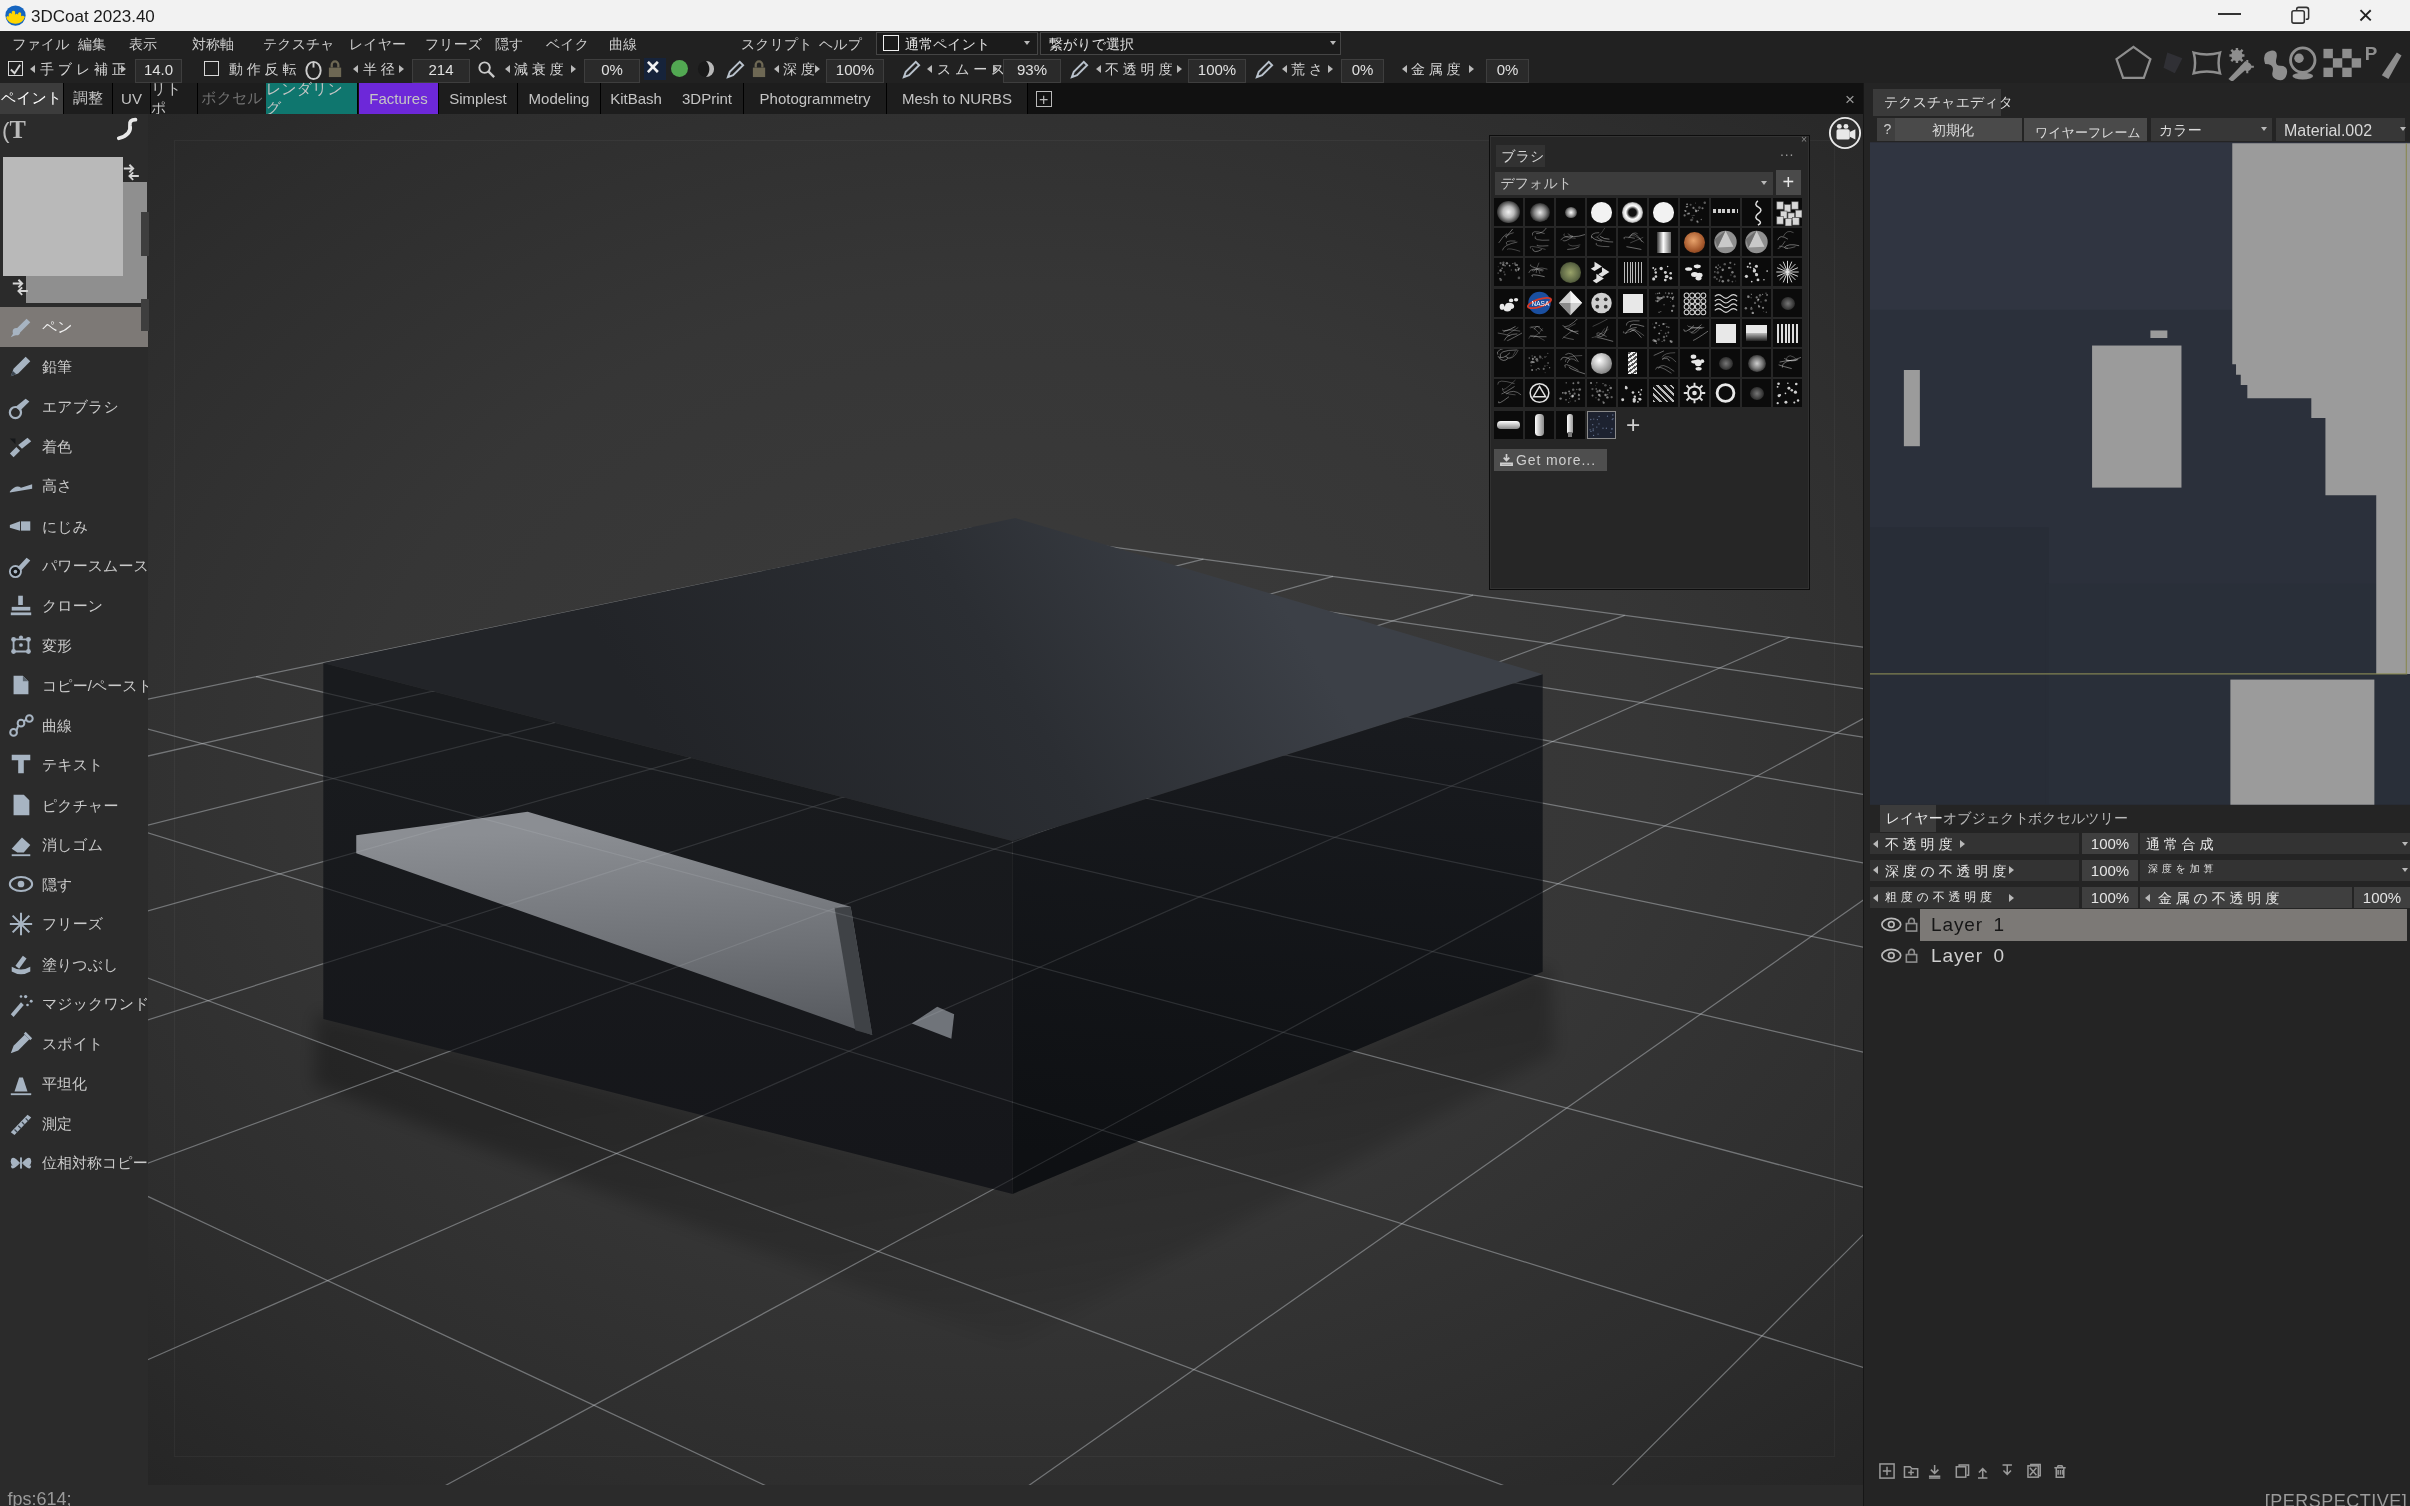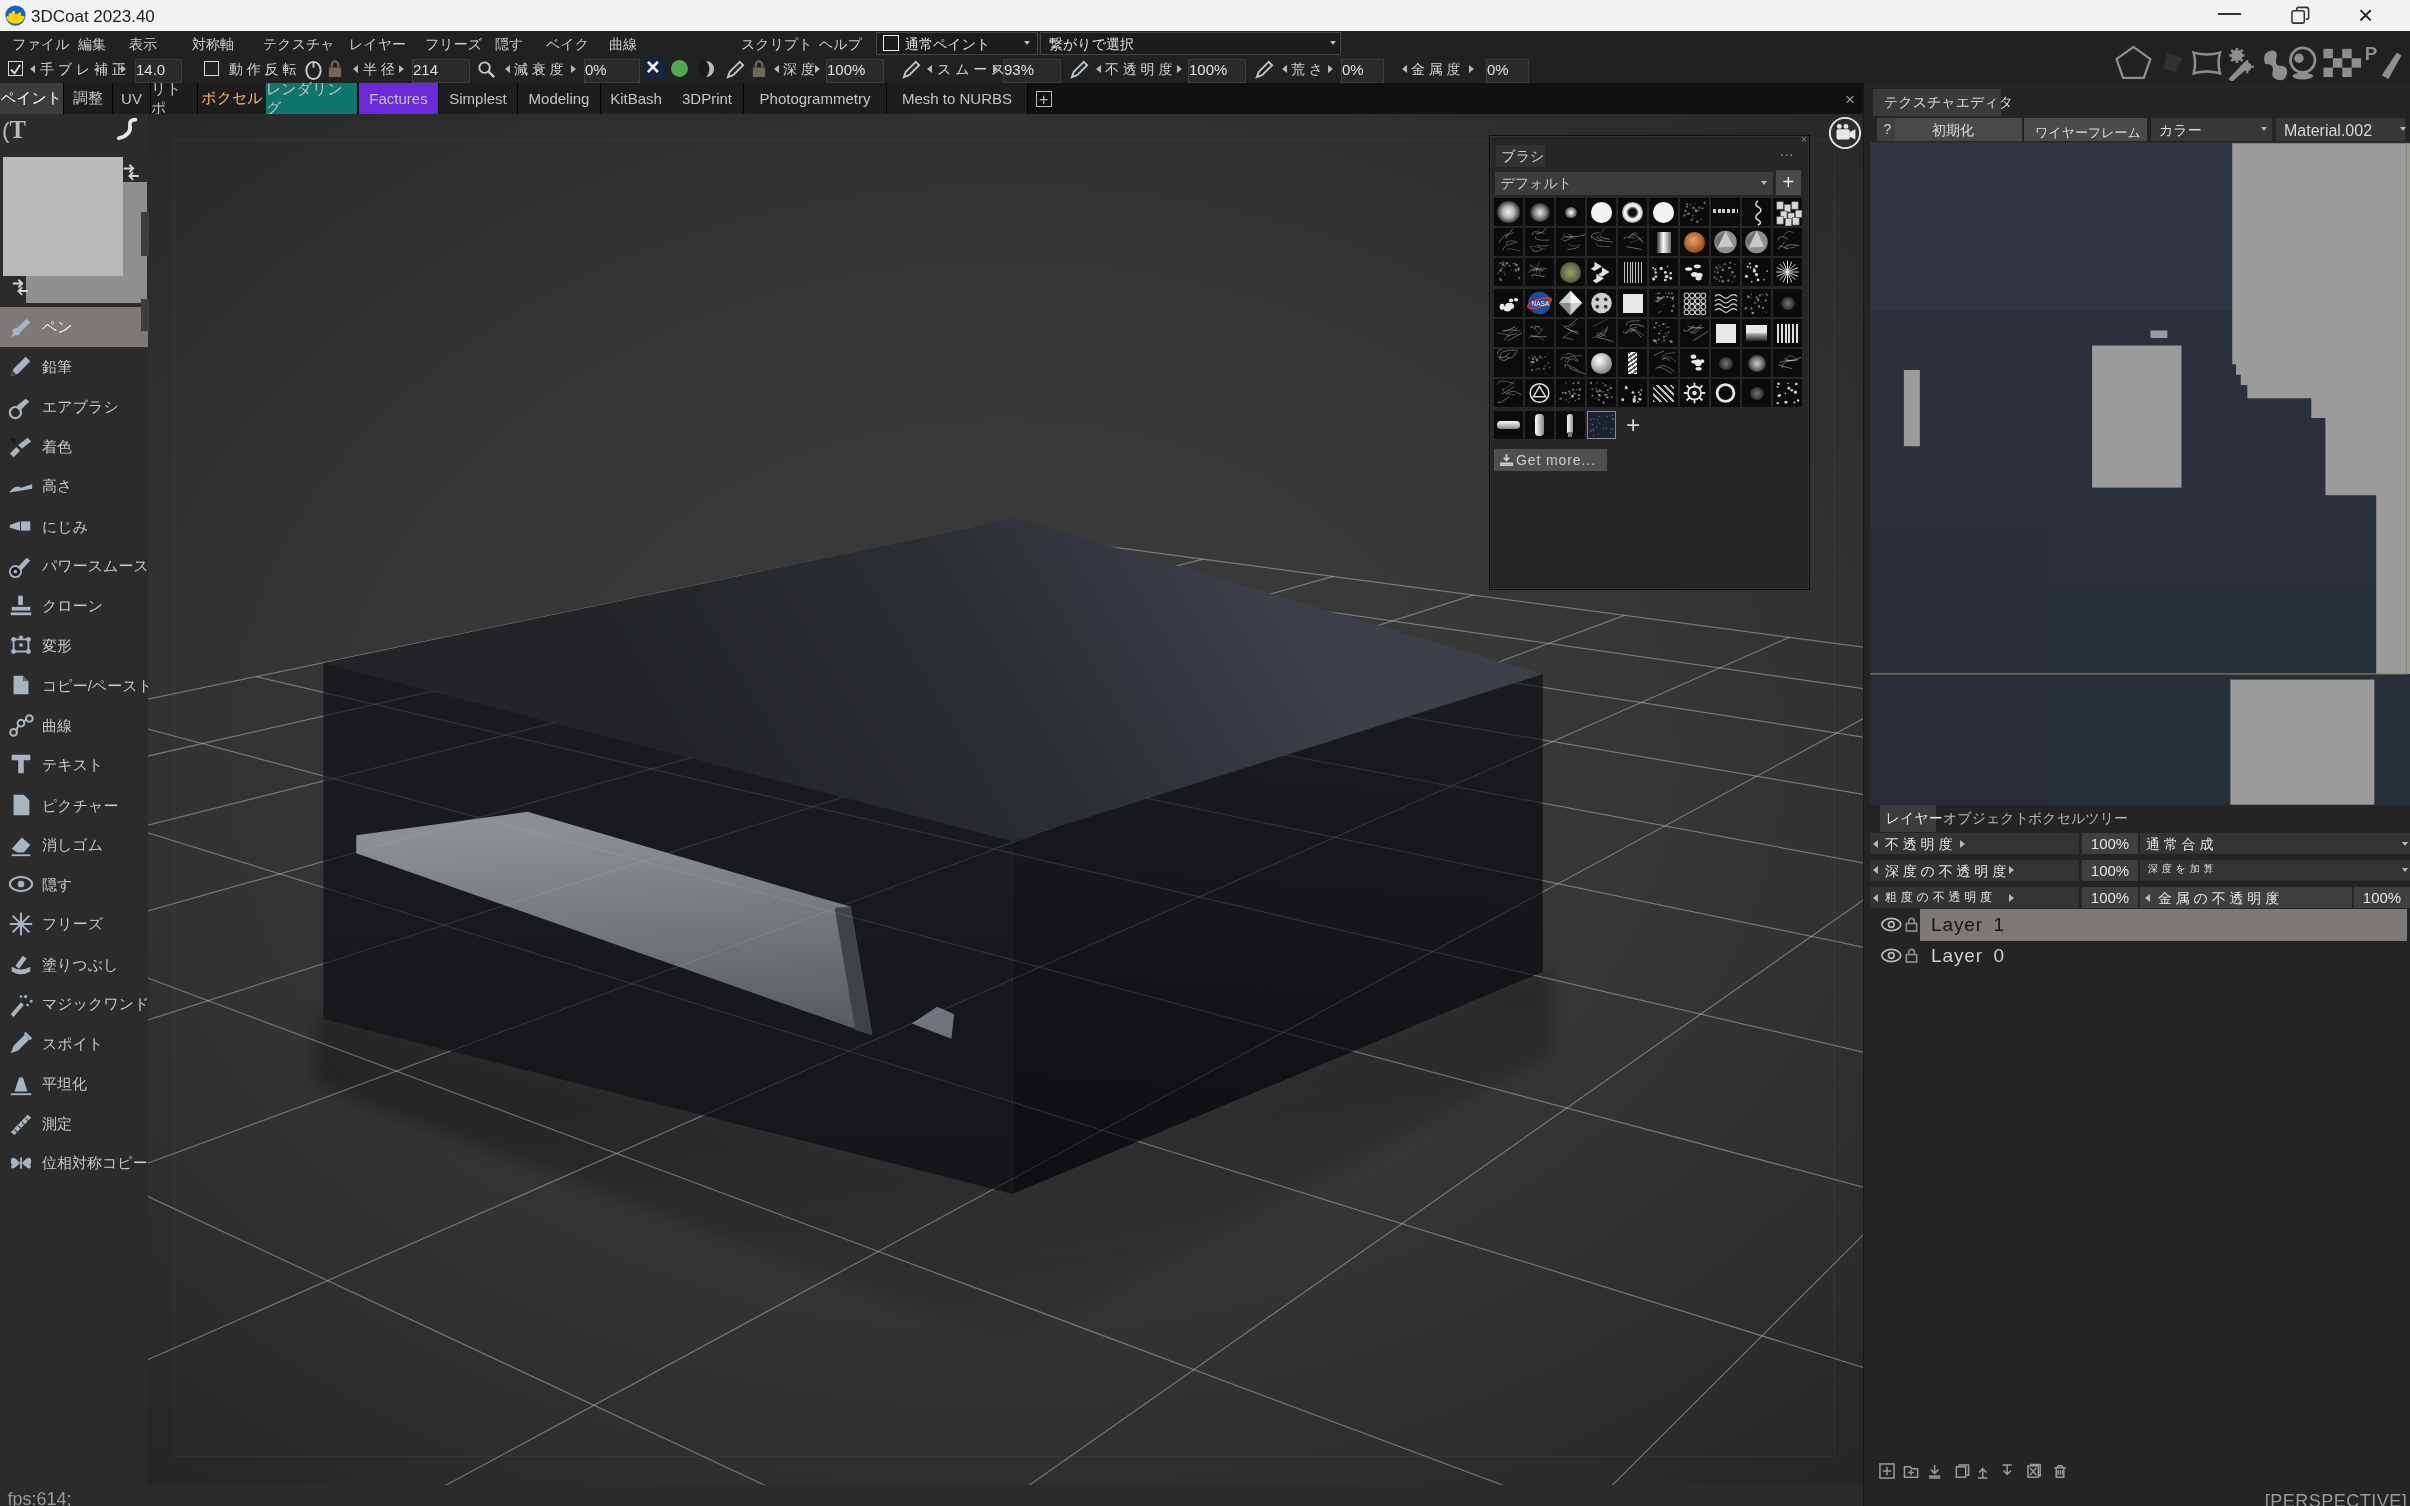--- a/index.html
+++ b/index.html
@@ -7,21 +7,21 @@
 #titlebar{position:absolute;left:0;top:0;width:2411px;height:31px;background:#f2f2f2;}
 #menubar{position:absolute;left:0;top:31px;width:2411px;height:25.4px;background:#212121;}
 #toolbar{position:absolute;left:0;top:56px;width:2411px;height:26px;background:#212121;}
 #tabrow{position:absolute;left:0;top:83px;width:2411px;height:31px;background:#111;padding-left:15px;}
 #sidebar{position:absolute;left:0;top:114px;width:148px;height:1393px;background:#2b2b2b;}
 #viewport{position:absolute;left:148px;top:114px;width:1715px;height:1371px;
  background:radial-gradient(ellipse 78% 72% at 50% 47%, #3c3c3c 0%, #363636 48%, #2d2d2d 78%, #252525 100%);}
 #dock{position:absolute;left:1863px;top:83px;width:548px;height:1424px;background:#242424;border-left:0.9px solid #161616;}
 #statusleft{position:absolute;left:0px;top:1485px;width:1863px;height:21.7px;background:#2b2b2b;}
 .vbox{position:absolute;background:#2a2a2a;border:0.9px solid #3e3e3e;color:#e0e0e0;
- font-size:15px;line-height:19px;height:24px;}
+ font-size:15px;text-align:center;line-height:19px;height:24px;}
 .tri-l{width:0;height:0;border-top:4.7px solid transparent;border-bottom:4.7px solid transparent;border-right:5.6px solid #b9b9b9;display:inline-block}
 .tri-r{width:0;height:0;border-top:4.7px solid transparent;border-bottom:4.7px solid transparent;border-left:5.6px solid #b9b9b9;display:inline-block}
 .tri-d{width:0;height:0;border-left:3.8px solid transparent;border-right:3.8px solid transparent;border-top:4.7px solid #b9b9b9;display:inline-block}
 .tab{position:absolute;top:0;height:31px;background:#1d1d1d;border-right:0.9px solid #000;color:#c4c4c4;
  font-size:15px;display:flex;align-items:center;justify-content:center;}
 .brushcell{position:absolute;width:29px;height:28px;background:#0b0b0b;}
 </style></head><body>
 
 <div id="statusleft"></div>
 <div id="titlebar">
@@ -164,21 +164,21 @@
 <text x="272" y="18" font-size="20" fill="#8e8e8e" font-weight="bold">P</text>
 <path d="M290 34 L306 10 l5 3 -14 25 z"></path>
 </g>
     </svg>
 </div>
 <div id="tabrow">
 <div class="tab" style="left:0px;width:64px;background:#3c3c3c;color:#ffffff">ペイント</div>
 <div class="tab" style="left:64px;width:49px;background:#1d1d1d;color:#c4c4c4">調整</div>
 <div class="tab" style="left:113px;width:38px;background:#1d1d1d;color:#c4c4c4">UV</div>
 <div class="tab" style="left:151px;width:47px;background:#1d1d1d;color:#c4c4c4">リトポ</div>
-<div class="tab" style="left:198px;width:69px;background:#1d1d1d;color:#fdba74">ボクセル</div>
+<div class="tab" style="left:198px;width:69px;background:#1d1d1d;color:#737373">ボクセル</div>
 <div class="tab" style="left:266px;width:92px;background:#0f766e;color:#c4c4c4">レンダリング</div>
 <div class="tab" style="left:359px;width:80px;background:#6d28d9;color:#c4c4c4">Factures</div>
 <div class="tab" style="left:439px;width:79px;background:#1d1d1d;color:#c4c4c4">Simplest</div>
 <div class="tab" style="left:518px;width:83px;background:#1d1d1d;color:#c4c4c4">Modeling</div>
 <div class="tab" style="left:601px;width:71px;background:#1d1d1d;color:#c4c4c4">KitBash</div>
 <div class="tab" style="left:671px;width:73px;background:#1d1d1d;color:#c4c4c4">3DPrint</div>
 <div class="tab" style="left:744px;width:143px;background:#1d1d1d;color:#c4c4c4">Photogrammetry</div>
 <div class="tab" style="left:887px;width:141px;background:#1d1d1d;color:#c4c4c4">Mesh to NURBS</div>
 <span class="ab" style="left:1036px;top:7.5px;width:16px;height:16px;border:1.9px solid #b9b9b9"></span>
 <span class="ab" style="left:1039px;top:9.4px;font-size:16px;color:#b9b9b9">+</span>

